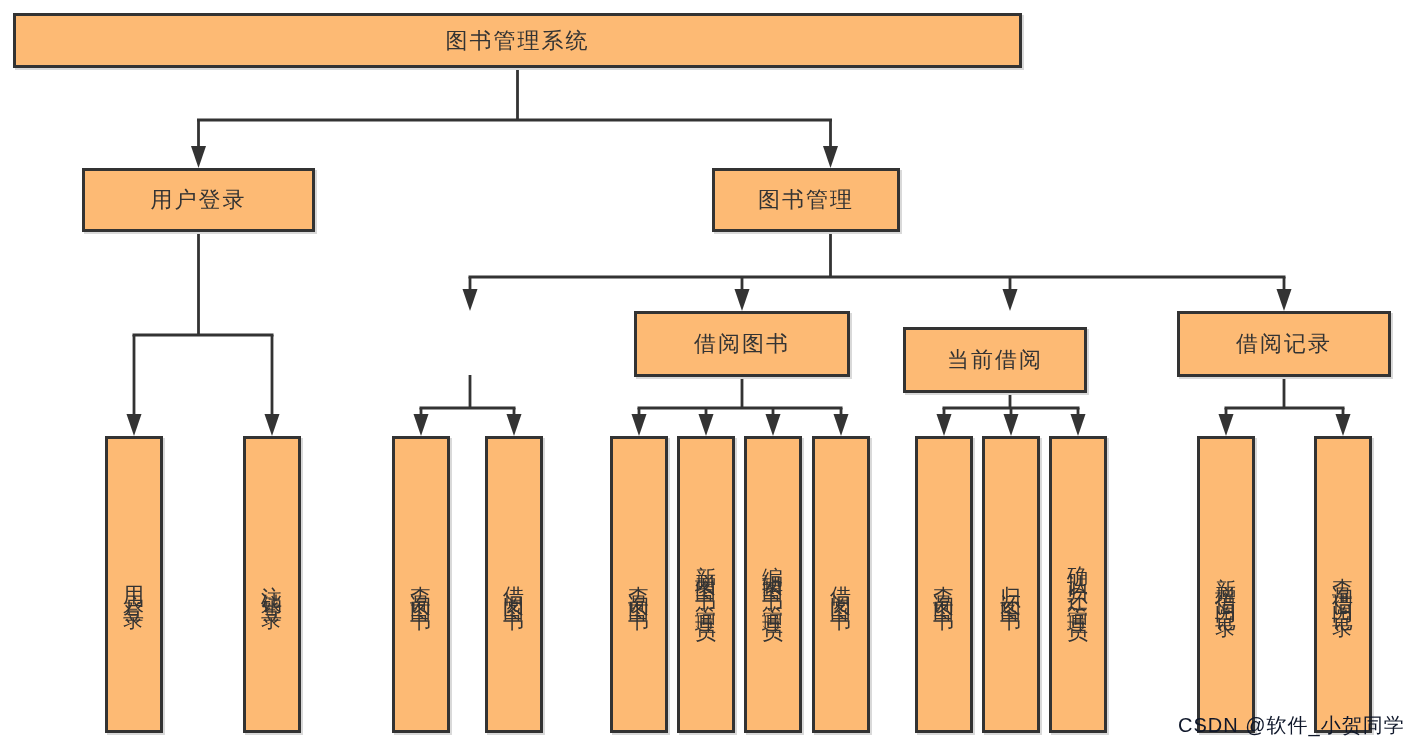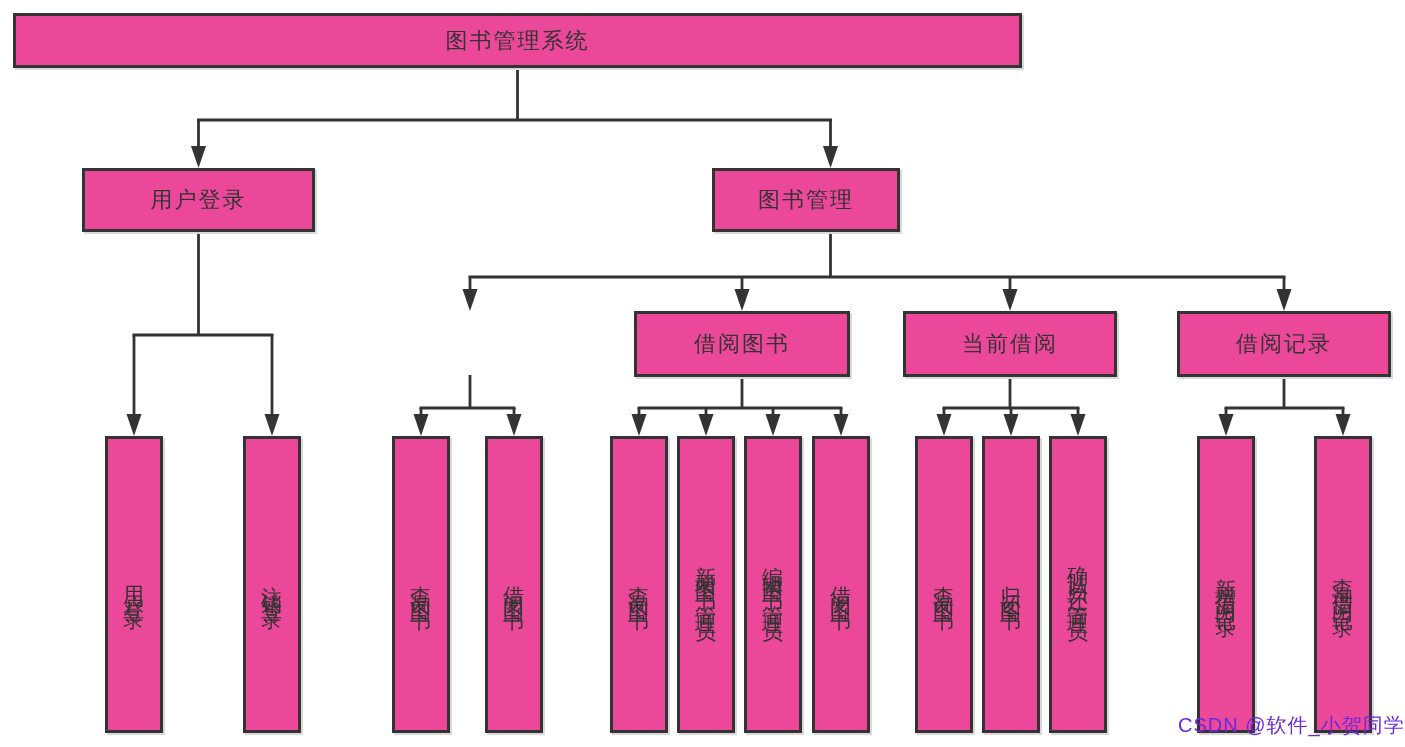--- a/index.html
+++ b/index.html
@@ -10,21 +10,21 @@
     background: #ffffff;
     font-family: "Liberation Sans", sans-serif;
     overflow: hidden;
   }
   .wires { position: absolute; left: 0; top: 0; width: 1405px; height: 747px; }
   .wires line { stroke: #333333; stroke-width: 2.8; }
   .wires polygon { fill: #333333; stroke: none; }
   .node {
     position: absolute;
     box-sizing: border-box;
-    background: #ec4899;
+    background: #fdba74;
     border: 3px solid #333333;
     box-shadow: 2px 2px 0 #d9d9d9;
     display: flex;
     align-items: center;
     justify-content: center;
     color: #333333;
   }
   .h { font-size: 22px; letter-spacing: 2px; white-space: nowrap; }
   .v {
     writing-mode: vertical-rl;
@@ -33,21 +33,21 @@
     letter-spacing: 8px;
     line-height: 1;
     padding: 10px 0;
   }
   .watermark {
     position: absolute;
     left: 1178px;
     top: 712px;
     font-size: 20px;
     letter-spacing: 1px;
-    color: #6d28d9;
+    color: #0f172a;
     white-space: nowrap;
     z-index: 5;
   }
 </style>
 </head>
 <body>
 
 <div class="canvas">
 
   <svg class="wires" viewBox="0 0 1405 747" xmlns="http://www.w3.org/2000/svg">
@@ -119,21 +119,21 @@
   <div class="node h" style="left:82px;top:168px;width:233px;height:64px">
     <span>用户登录</span>
   </div>
   <div class="node h" style="left:712px;top:168px;width:188px;height:64px">
     <span>图书管理</span>
   </div>
 
   <div class="node h" style="left:634px;top:311px;width:216px;height:66px">
     <span>借阅图书</span>
   </div>
-  <div class="node h" style="left:903px;top:311px;width:214px;height:66px">
+  <div class="node h" style="left:903px;top:327px;width:184px;height:66px">
     <span>当前借阅</span>
   </div>
   <div class="node h" style="left:1177px;top:311px;width:214px;height:66px">
     <span>借阅记录</span>
   </div>
 
   <div class="node v" style="left:105px;top:436px;width:58px;height:297px">
     <span>用户登录</span>
   </div>
   <div class="node v" style="left:243px;top:436px;width:58px;height:297px">

